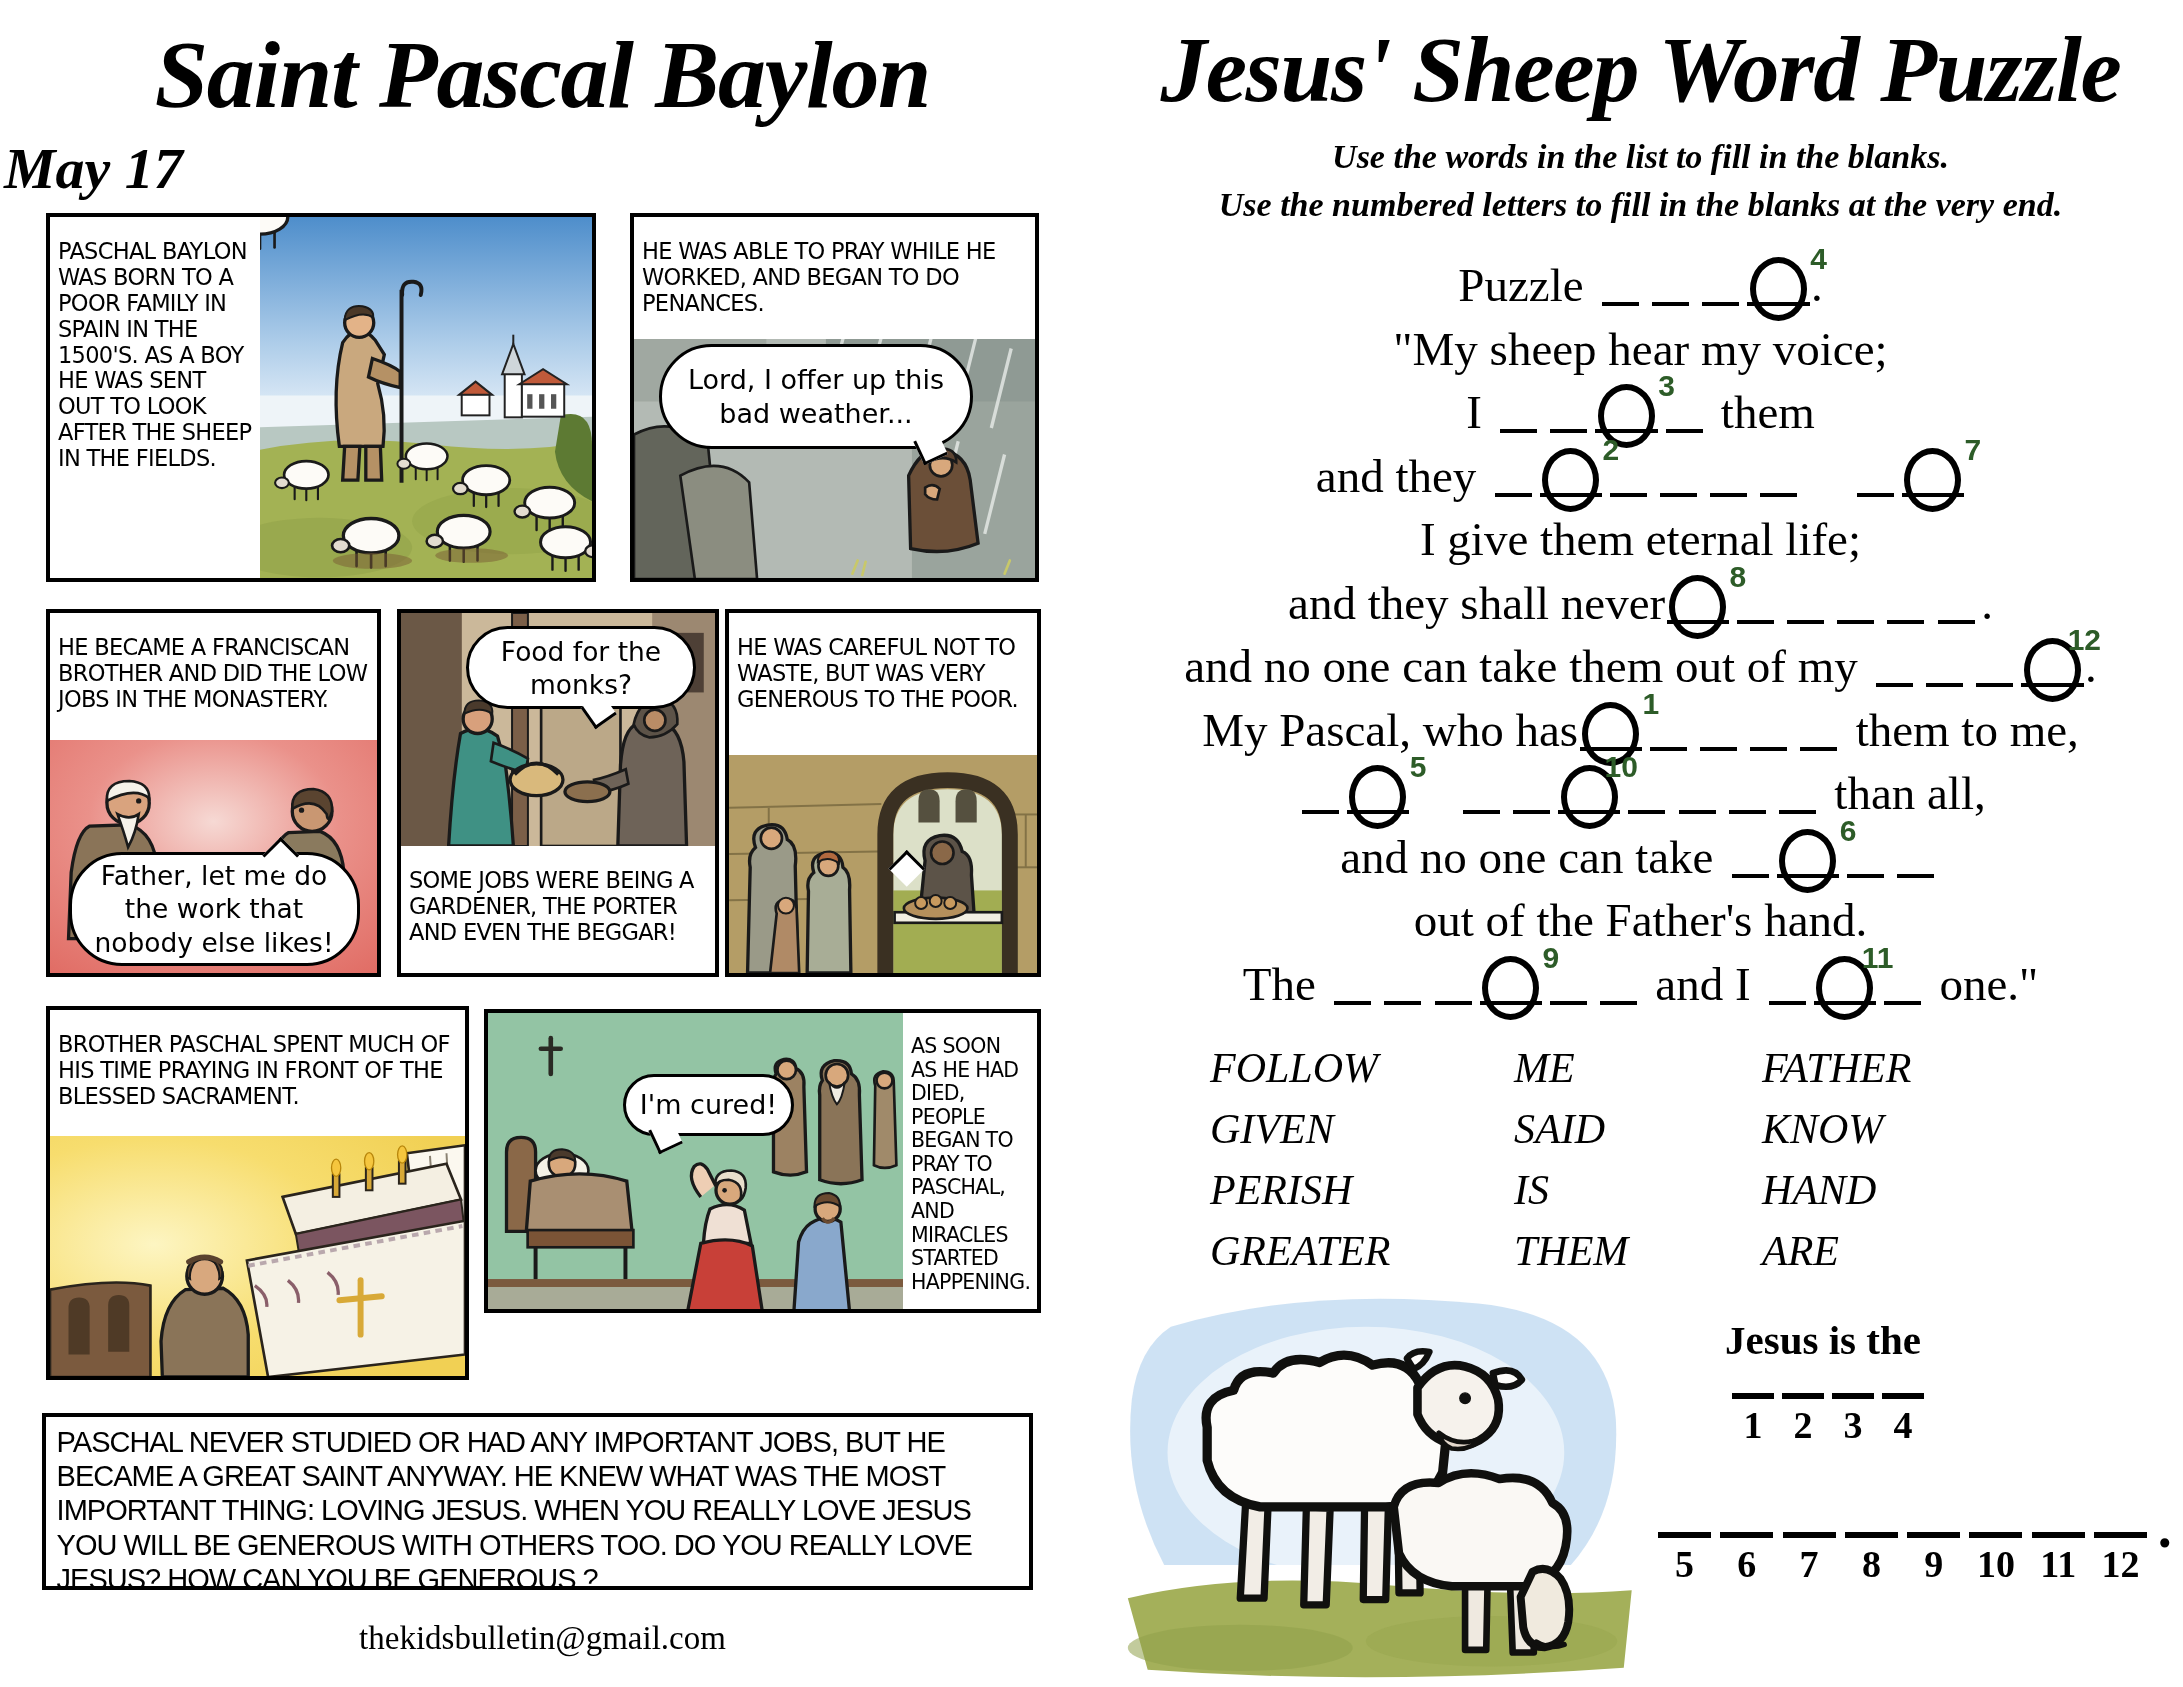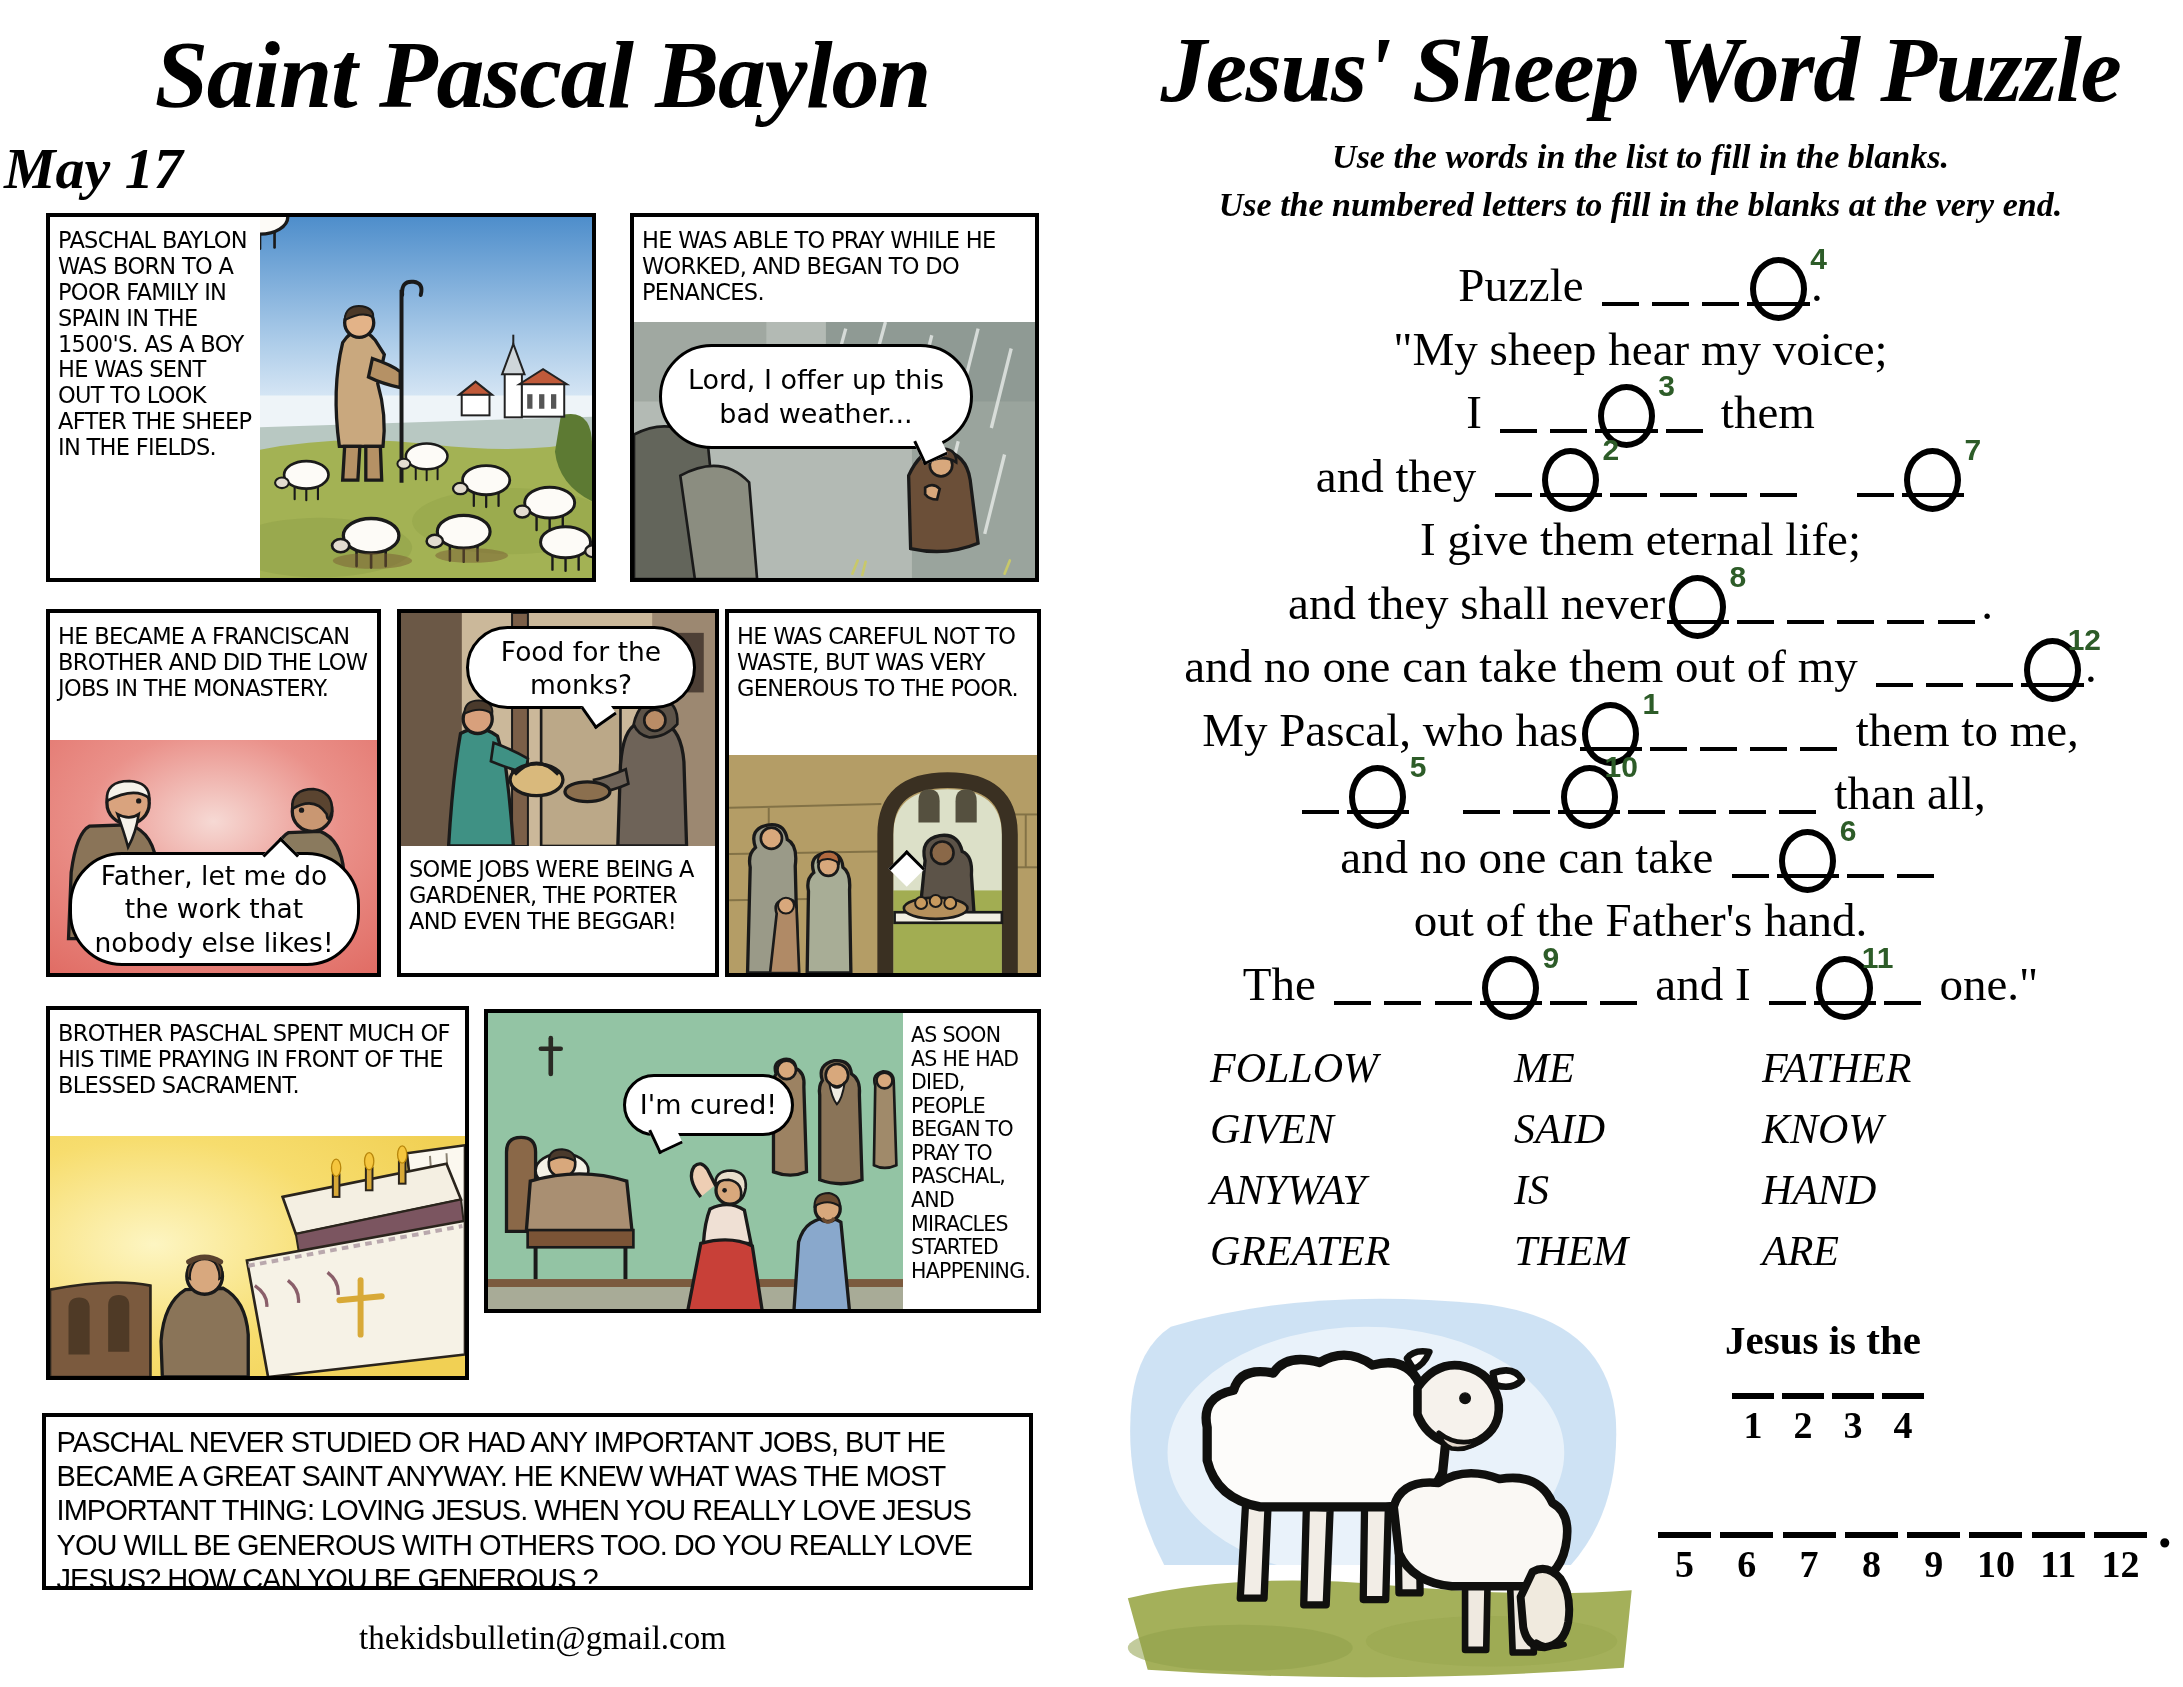--- a/index.html
+++ b/index.html
@@ -11,21 +11,21 @@
   .page-right{left:1098px;width:1085px;}
 
   
   .comic-title{position:absolute;top:25px;left:0;width:100%;margin:0;text-align:center;
     font:italic bold 96px/1.05 "Liberation Serif",serif;letter-spacing:-1.3px;}
   .comic-subtitle{position:absolute;top:136px;left:0;width:100%;margin:4px;text-align:left;
     font:italic bold 58px/1 "Liberation Serif",serif;}
   .panel{position:absolute;background:#fff;border:4px solid #000;box-sizing:border-box;overflow:hidden;}
   .panel svg{position:absolute;display:block;}
   .cap{position:absolute;background:#fff;font:22.5px/1.15 "DejaVu Sans",sans-serif;
-       letter-spacing:-0.7px;padding:11px 8px;box-sizing:border-box;z-index:2;}
+       letter-spacing:-0.7px;padding:22px 8px;box-sizing:border-box;z-index:2;}
   .p1{left:46px;top:213px;width:550px;height:369px;}
   .p1 .cap{left:0;top:0;width:210px;height:100%;}
   .p1 svg{left:210px;top:0;width:332px;height:361px;}
   .p2{left:630px;top:213px;width:409px;height:369px;}
   .p2 .cap{left:0;top:0;right:0;}
   .p2 svg{left:0;top:105px;width:401px;height:257px;}
   .p3{left:46px;top:609px;width:335px;height:368px;}
   .p3 .cap{left:0;top:0;right:0;}
   .p3 svg{left:0;top:127px;width:327px;height:233px;}
   .p4{left:397px;top:609px;width:322px;height:368px;}
@@ -403,21 +403,21 @@
           <span class="wl-word">FOLLOW</span>
           <span class="wl-word">ME</span>
           <span class="wl-word">FATHER</span>
         </div>
         <div class="wl-row">
           <span class="wl-word">GIVEN</span>
           <span class="wl-word">SAID</span>
           <span class="wl-word">KNOW</span>
         </div>
         <div class="wl-row">
-          <span class="wl-word">ANYWAY</span>
+          <span class="wl-word">PERISH</span>
           <span class="wl-word">IS</span>
           <span class="wl-word">HAND</span>
         </div>
         <div class="wl-row">
           <span class="wl-word">GREATER</span>
           <span class="wl-word">THEM</span>
           <span class="wl-word">ARE</span>
         </div>
       </div>
 

